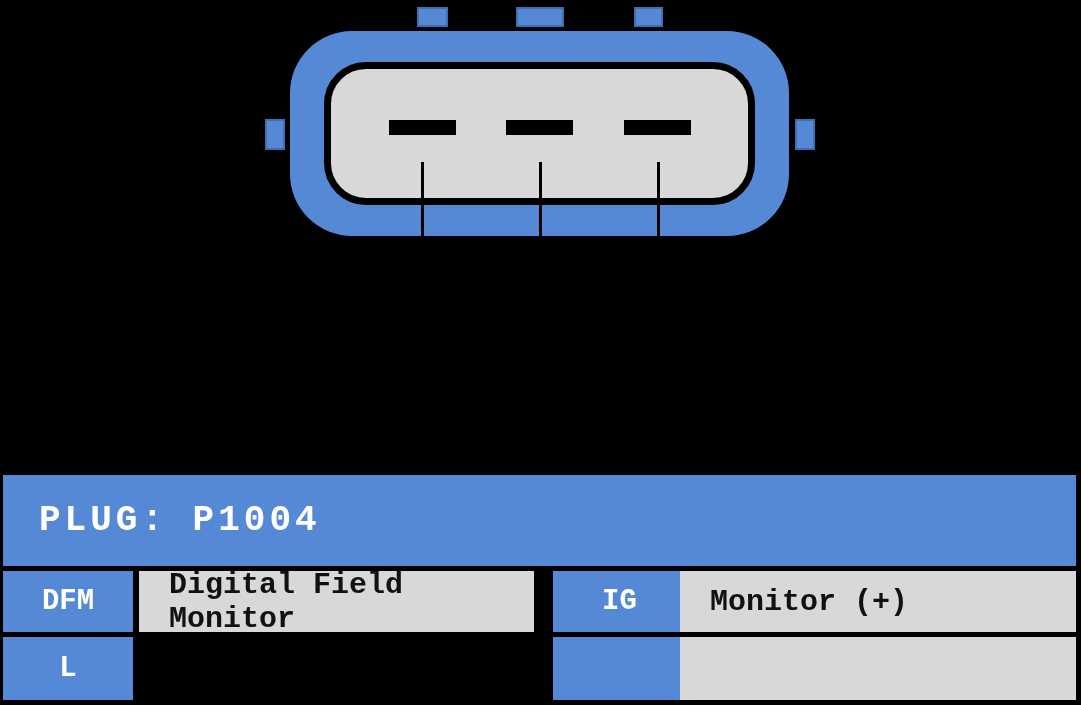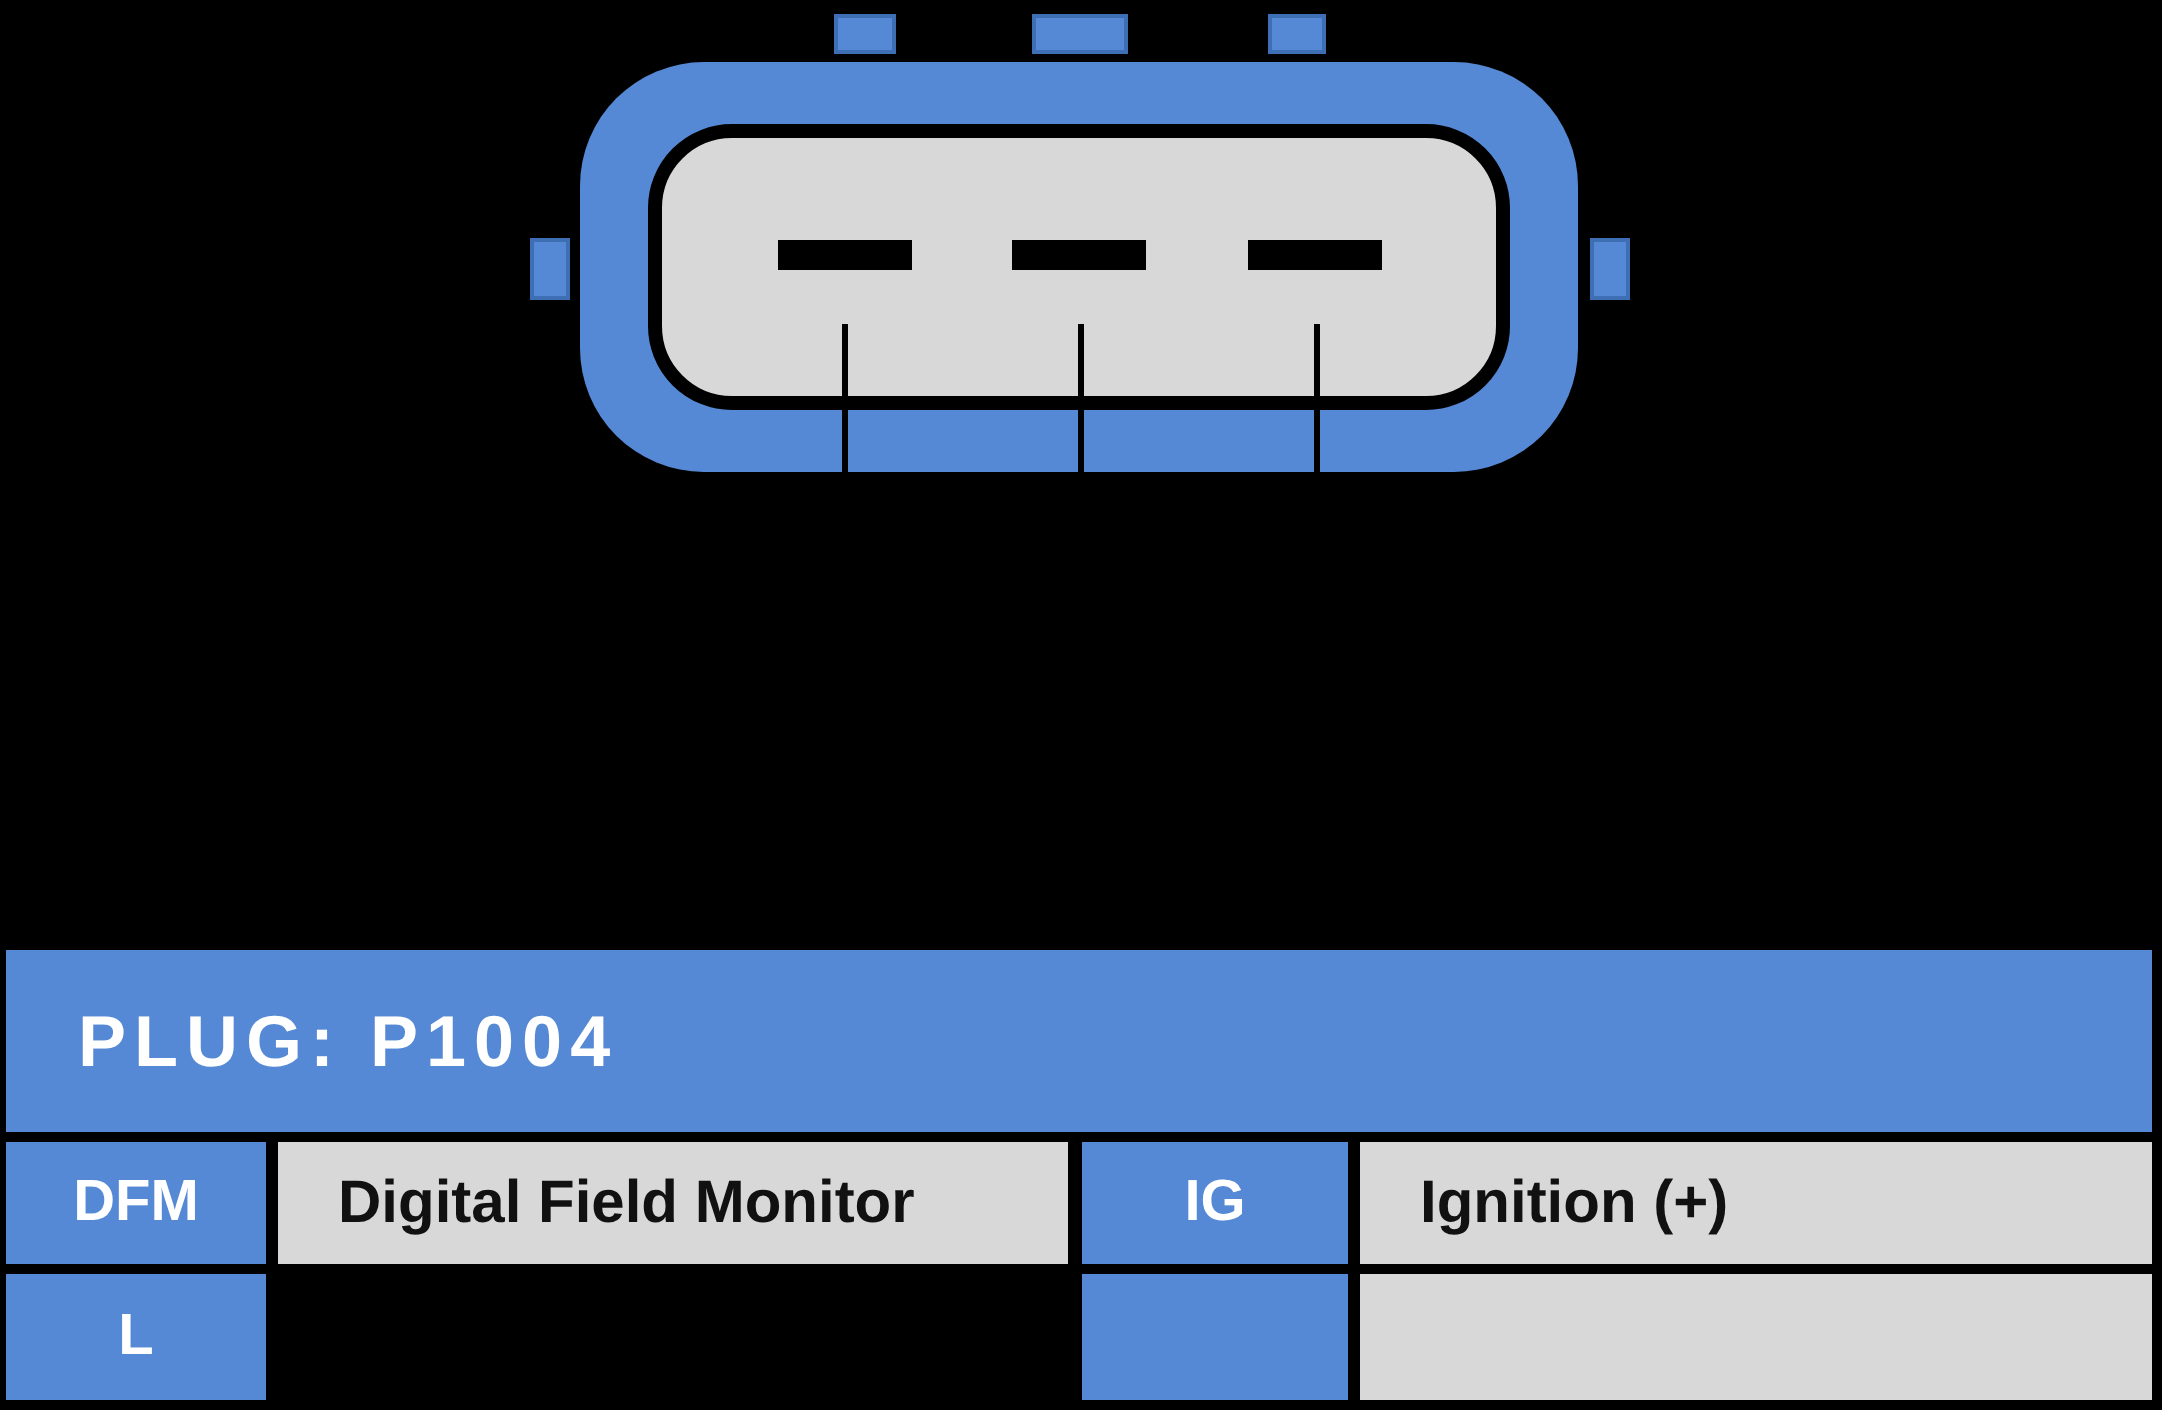--- a/index.html
+++ b/index.html
@@ -11,20 +11,21 @@
     --ink:#111111;
   }
   *{margin:0;padding:0;box-sizing:border-box;}
   html,body{background:var(--bg);}
   body{font-family:"Liberation Sans", sans-serif;}
   .canvas{
     position:relative;
     width:1081px;height:705px;
     background:var(--bg);
     overflow:hidden;
+    font-family:Liberation Mono, monospace;
   }
   
   .connector{position:absolute;left:0;top:0;width:1081px;height:470px;}
   .tab{
     position:absolute;
     background:var(--blue);
     border:2px solid var(--blue-dark);
   }
   .tab-top-left {left:417px;top:7px;width:31px;height:20px;}
   .tab-top-center{left:516px;top:7px;width:48px;height:20px;}
@@ -85,21 +86,21 @@
   .cell.desc{
     background:var(--gray);
     color:var(--ink);
     padding-left:30px;
     font-size:30px;font-weight:600;
   }
   .row-1{top:571px;height:61px;}
   .row-2{top:637px;height:63px;}
   .col-1{left:3px;width:130px;}
   .col-2{left:139px;width:395px;}
-  .col-3{left:541px;width:133px;}
+  .col-3{left:553px;width:133px;}
   .col-4{left:680px;width:396px;}
 </style>
 </head>
 <body>
 
 <div class="canvas">
 
   <div class="connector">
     <div class="tab tab-top-left"></div>
     <div class="tab tab-top-center"></div>
@@ -128,21 +129,21 @@
     <div class="cell abbr row-1 col-1">
       <span>DFM</span>
     </div>
     <div class="cell desc row-1 col-2">
       <span>Digital Field Monitor</span>
     </div>
     <div class="cell abbr row-1 col-3">
       <span>IG</span>
     </div>
     <div class="cell desc row-1 col-4">
-      <span>Ignition (+)</span>
+      <span>Monitor (+)</span>
     </div>
 
     <div class="cell abbr row-2 col-1">
       <span>L</span>
     </div>
     <div class="cell abbr row-2 col-3">
       <span></span>
     </div>
     <div class="cell desc row-2 col-4">
       <span></span>

